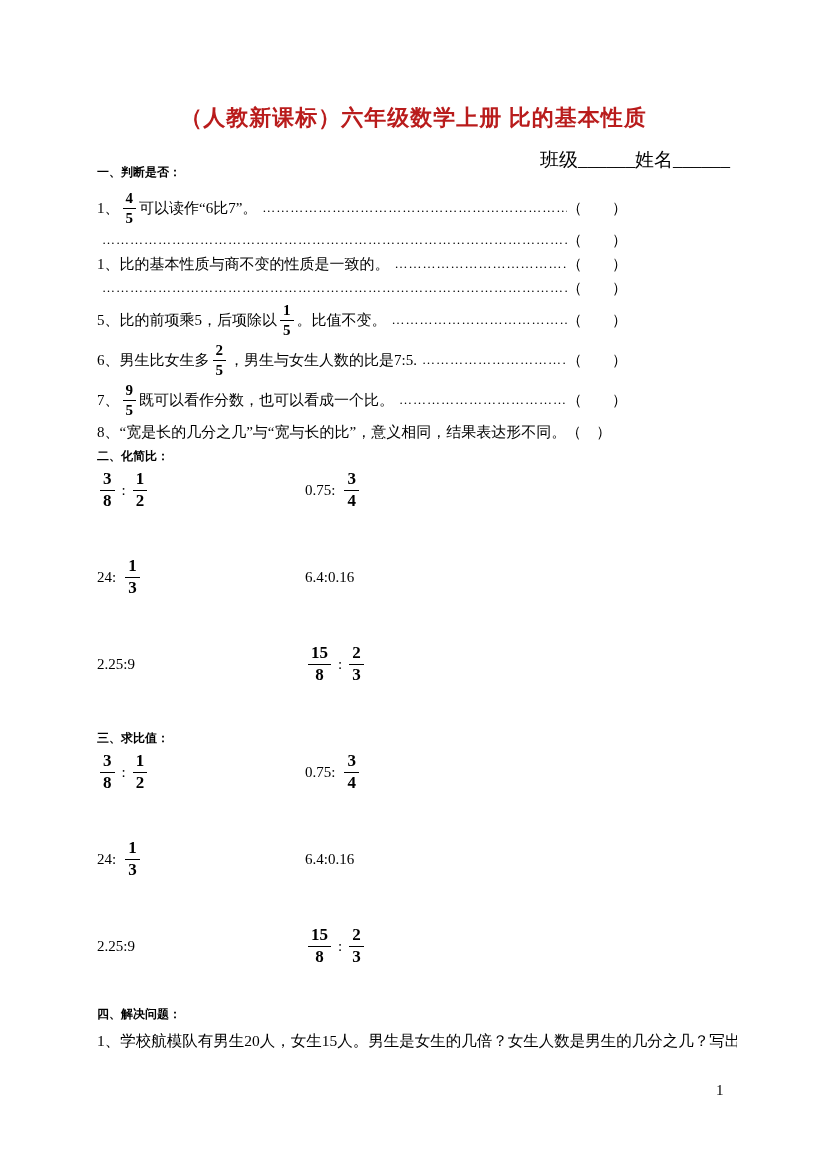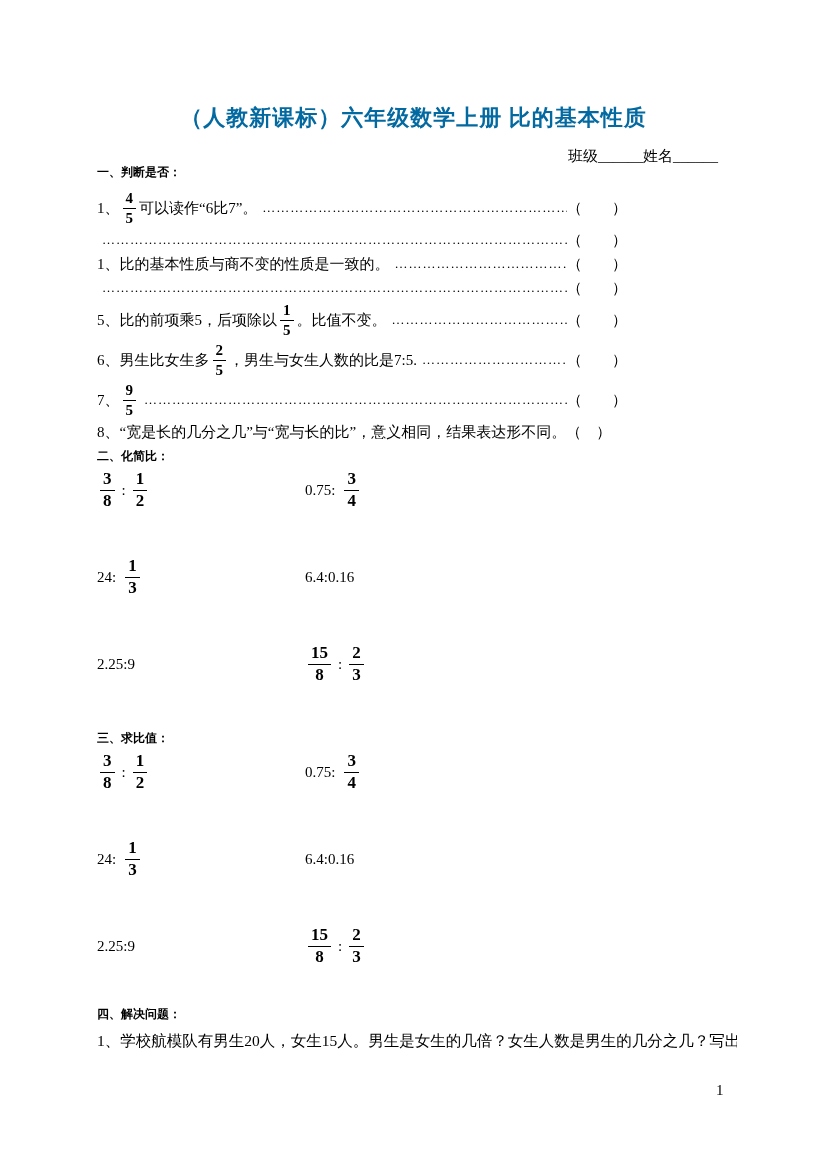--- a/index.html
+++ b/index.html
@@ -13,22 +13,22 @@
     overflow:hidden;
   }
   .title {
     position:absolute; top:103px; left:0; width:100%;
     text-align:center;
     font-size:22px; font-weight:bold; color:#ff0000;
     letter-spacing:1px;
     white-space:nowrap;
   }
   .class-line {
-    position:absolute; top:147px; right:109px;
-    font-size:15px; white-space:nowrap;margin-left:24px;
+    position:absolute; top:147px; right:97px;
+    font-size:19px; white-space:nowrap;margin-left:24px;
   }
   .sec-heading {
     position:absolute; left:97px;
     font-size:12px; font-weight:bold; white-space:nowrap;
   }
   .judge-heading { top:164px; }
   .judge-list {
     position:absolute; top:188px; left:97px; width:530px;
     font-size:15px;
   }
@@ -78,21 +78,21 @@
   .page-number {
     position:absolute; top:1082px; left:716px;
     font-size:15px;
   }
 </style>
 </head>
 <body>
 
 <div class="page">
 
-  <div class="title" style="color: #0369a1;">（人教新课标）六年级数学上册 比的基本性质</div>
+  <div class="title" style="color: #b91c1c;">（人教新课标）六年级数学上册 比的基本性质</div>
 
   <div class="class-line">班级______姓名______</div>
 
   <div class="sec-heading judge-heading">一、判断是否：</div>
 
   <div class="judge-list">
     <div class="judge-row tall">
       <span class="jt">1、</span>
       <span class="frac">
           <span class="num">4</span>
@@ -134,20 +134,21 @@
       <span class="jt">，男生与女生人数的比是7:5.</span>
       <span class="leader">………………………………………………………………………………………………</span>
       <span class="bracket">（　　）</span>
     </div>
     <div class="judge-row tall">
       <span class="jt">7、</span>
       <span class="frac">
           <span class="num">9</span>
           <span class="den">5</span>
         </span>
+      <span class="jt">既可以看作分数，也可以看成一个比。</span>
       <span class="leader">………………………………………………………………………………………………</span>
       <span class="bracket">（　　）</span>
     </div>
     <div class="judge-row short">
       <span class="jt">8、“宽是长的几分之几”与“宽与长的比”，意义相同，结果表达形不同。</span>
       <span class="bracket">（　）</span>
     </div>
   </div>
 
   <div class="sec-heading simplify-heading">二、化简比：</div>

